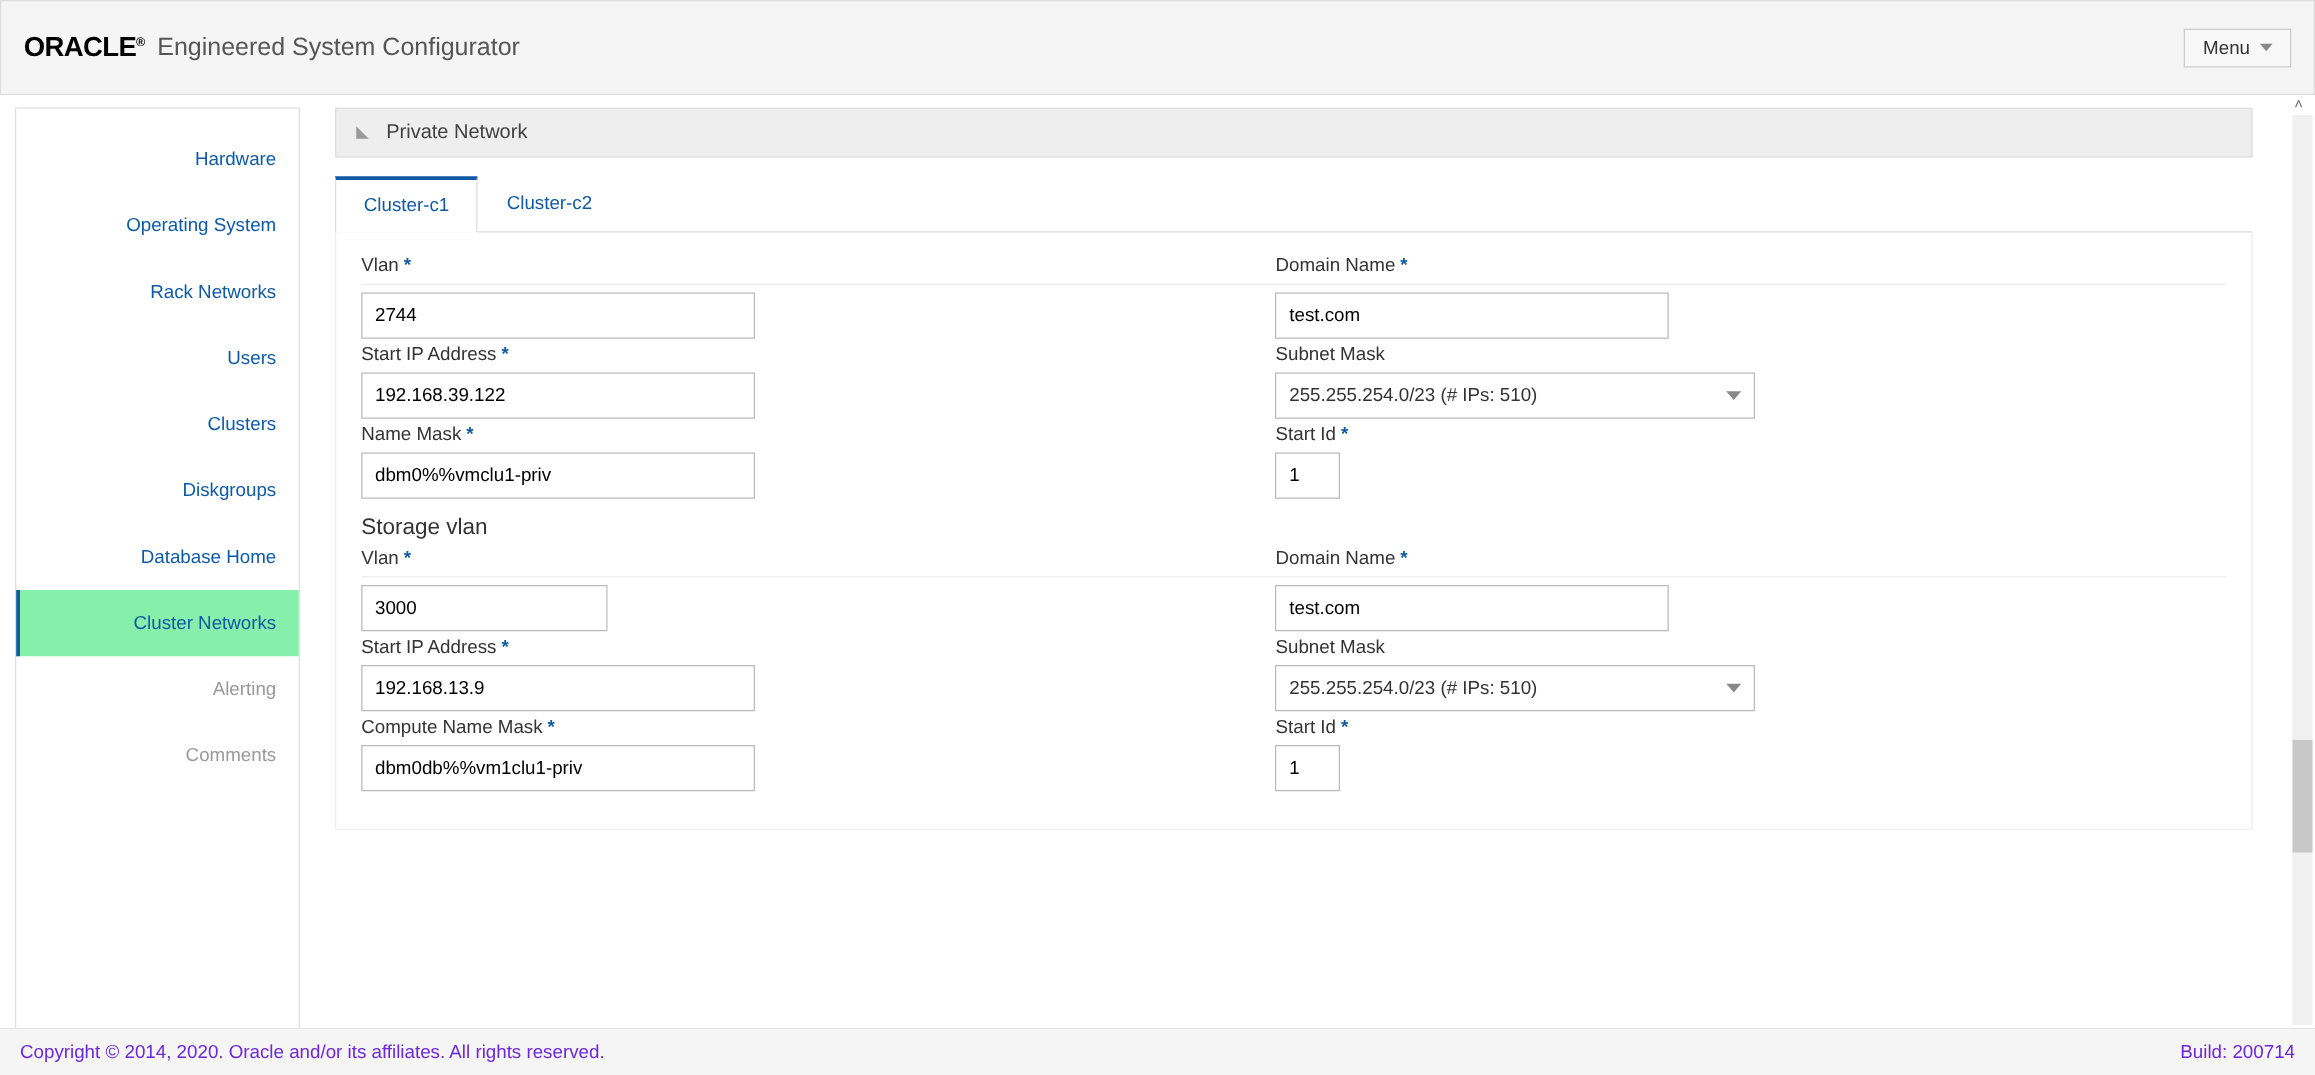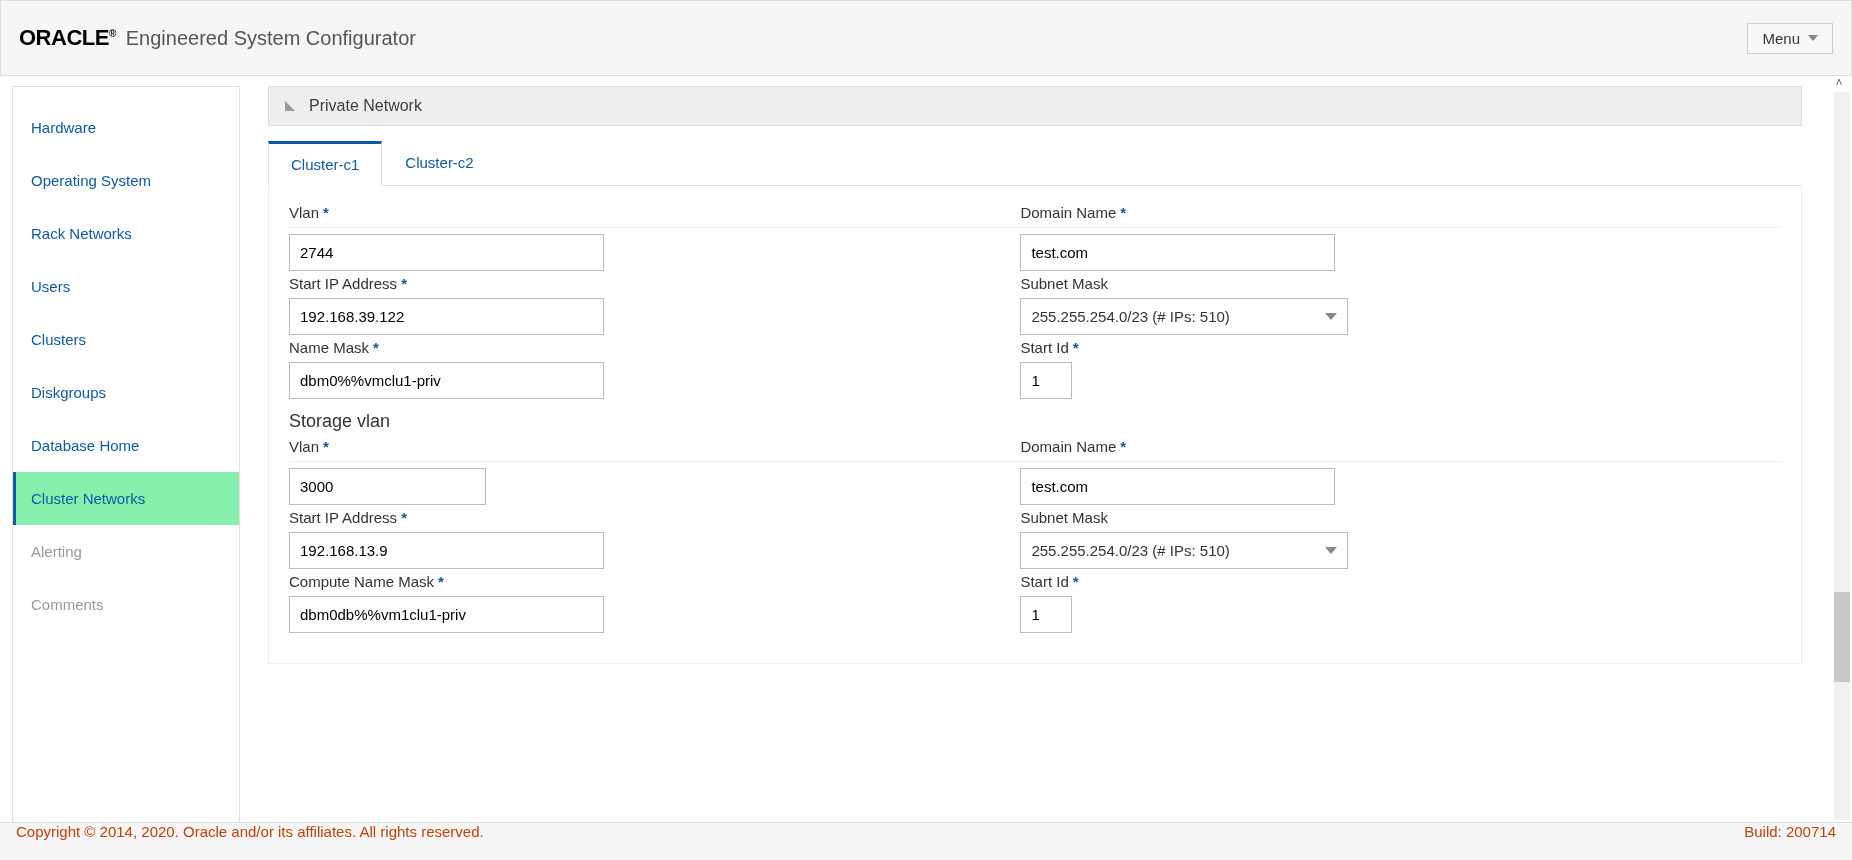--- a/index.html
+++ b/index.html
@@ -59,20 +59,21 @@
     border: 1px solid #e0e0e0;
     background: #fff;
     padding-top: 14px;
     flex-shrink: 0;
   }
   .sidebar-item {
     padding: 18px 18px;
     color: #0f5aa3;
     font-size: 15px;
     cursor: pointer;
+    text-align: right;
   }
   .sidebar-item.disabled { color: #999; }
   .sidebar-item.active {
     background: #86efac;
     border-left: 3px solid #0f5aa3;
     padding-left: 15px;
   }
   .main {
     flex: 1;
     overflow-y: auto;
@@ -148,45 +149,45 @@
     width: 315px;
     padding: 9px 10px;
     border: 1px solid #bbb;
     font-size: 15px;
     background: #fff;
   }
   .text-input.narrow { width: 52px; }
   .text-input.med { width: 197px; }
   .select-wrap {
     margin-top: 6px;
-    width: 328px;
+    width: 384px;
     border: 1px solid #bbb;
     padding: 9px 10px;
     font-size: 15px;
     display: flex;
     justify-content: space-between;
     align-items: center;
     cursor: pointer;
   }
   .select-wrap .tri2 {
     width: 0; height: 0;
     border-left: 6px solid transparent;
     border-right: 6px solid transparent;
     border-top: 7px solid #888;
   }
   .footer {
     height: 38px;
     background: #f5f5f5;
     border-top: 1px solid #ddd;
     display: flex;
-    align-items: flex-start;
+    align-items: center;
     justify-content: space-between;
     padding: 0 16px;
     font-size: 15px;
-    color: #c2410c;
+    color: #6d28d9;
     position: fixed;
     bottom: 0;
     left: 0;
     right: 0;
   }
   .scroll-up {
     position: fixed;
     right: 4px;
     top: 74px;
     width: 18px;

